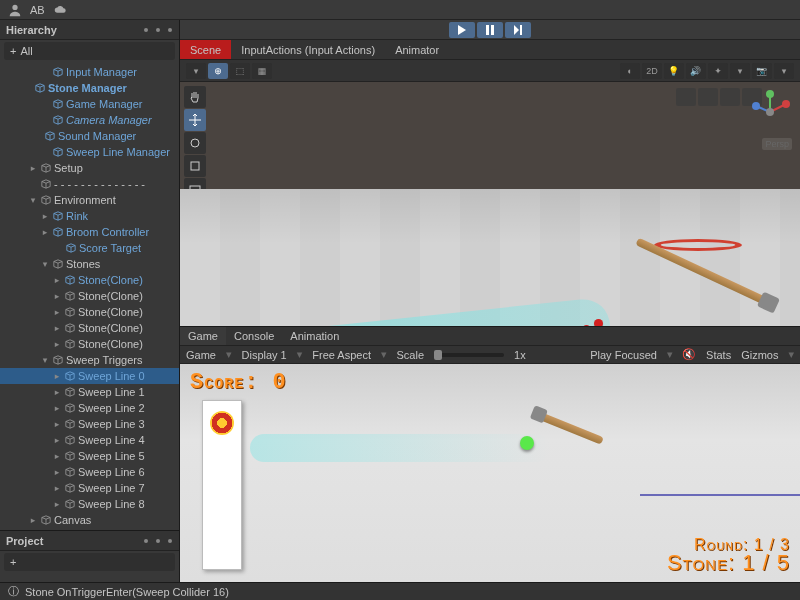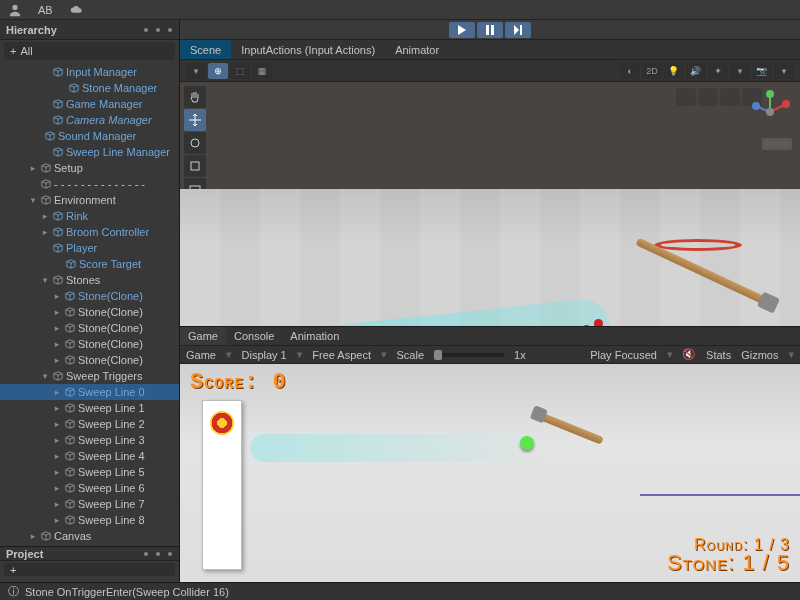--- a/index.html
+++ b/index.html
@@ -1,18 +1,18 @@
 <!DOCTYPE html>
 <html><head>
 <meta charset="utf-8">
 <style>
 *{margin:0;padding:0;box-sizing:border-box;font-family:Arial,sans-serif;font-size:11px;color:#c4c4c4}
 body{background:#383838;width:800px;height:600px;overflow:hidden;user-select:none}
 .root{display:flex;flex-direction:column;height:100%}
-.topbar{height:20px;background:#3a3a3a;border-bottom:1px solid #222;display:flex;align-items:center;padding:0 8px;gap:16px}
+.topbar{height:20px;background:#3a3a3a;border-bottom:1px solid #222;display:flex;align-items:center;padding:0 8px;gap:8px}
 .topbar .glyph{width:14px;height:14px;display:flex;align-items:center;justify-content:center}
 .main{flex:1;display:flex;min-height:0}
 .leftcol{width:180px;display:flex;flex-direction:column;border-right:1px solid #1a1a1a}
 .panel-head{height:20px;background:#333;display:flex;align-items:center;padding:0 6px;gap:6px;border-bottom:1px solid #222}
 .panel-head .title{font-weight:bold}
 .panel-head .spacer{flex:1}
 .panel-head .dot{width:4px;height:4px;border-radius:50%;background:#888;margin:0 1px}
 .hier{flex:0 0 316px;display:flex;flex-direction:column;background:#383838}
 .search{height:18px;background:#2f2f2f;margin:2px 4px;border-radius:3px;display:flex;align-items:center;padding:0 6px;font-size:10px;color:#888}
 .tree{flex:1;overflow:auto;padding:2px 0}
@@ -22,21 +22,21 @@
 .node .cube svg{width:10px;height:10px}
 .node.dim{color:#6a6a6a}
 .node.sel{background:#2d5c8a}
 .proj{flex:1;display:flex;flex-direction:column;border-top:1px solid #1a1a1a;min-height:0}
 .proj .tree{font-size:10px}
 .rightcol{flex:1;display:flex;flex-direction:column;min-height:0}
 .playbar{height:20px;background:#3a3a3a;display:flex;align-items:center;justify-content:center;gap:2px;border-bottom:1px solid #222}
 .playbar .btn{width:26px;height:16px;background:#4d6b8f;display:flex;align-items:center;justify-content:center;border-radius:2px}
 .tabs{height:20px;background:#333;display:flex;align-items:stretch;border-bottom:1px solid #222}
 .tab{padding:0 10px;display:flex;align-items:center;gap:4px;color:#aaa}
-.tab.active{background:#0c4a6e;color:#ddd}
+.tab.active{background:#b91c1c;color:#ddd}
 .toolbar{height:22px;background:#333;display:flex;align-items:center;padding:0 6px;gap:4px;border-bottom:1px solid #222}
 .toolbar .grp{display:flex;gap:2px;align-items:center}
 .toolbar .b{width:20px;height:16px;background:#2f2f2f;border-radius:2px;display:flex;align-items:center;justify-content:center;font-size:9px;color:#999}
 .toolbar .b.on{background:#4d6b8f;color:#fff}
 .toolbar .spacer{flex:1}
 .scene{flex:1;position:relative;background:linear-gradient(#4a4440 0%,#4a4440 45%,#d8d8d8 45%,#e8e8e8 55%,#c8c8c8 100%);overflow:hidden}
 .scene .sidetools{position:absolute;left:4px;top:4px;display:flex;flex-direction:column;gap:1px}
 .scene .sidetools .t{width:22px;height:22px;background:#333;display:flex;align-items:center;justify-content:center;border-radius:2px}
 .scene .sidetools .t.on{background:#4d6b8f}
 .scene .overlay-icons{position:absolute;right:38px;top:6px;display:flex;gap:2px}
@@ -107,21 +107,21 @@
             <div class="node" style="padding-left: 40px;">
               <span class="tw"></span>
               <span class="cube">
                 <svg viewBox="0 0 12 12">
                   <path d="M6 1l5 2v6l-5 2-5-2V3z" fill="none" stroke="#6ea5d8"></path>
                   <path d="M1 3l5 2 5-2M6 5v6" stroke="#6ea5d8" fill="none"></path>
                 </svg>
               </span>
               <span class="prefab">Input Manager</span>
             </div>
-            <div class="node" style="padding-left: 56px;">
+            <div class="node" style="padding-left: 22px; font-weight: bold;">
               <span class="tw"></span>
               <span class="cube">
                 <svg viewBox="0 0 12 12">
                   <path d="M6 1l5 2v6l-5 2-5-2V3z" fill="none" stroke="#6ea5d8"></path>
                   <path d="M1 3l5 2 5-2M6 5v6" stroke="#6ea5d8" fill="none"></path>
                 </svg>
               </span>
               <span class="prefab">Stone Manager</span>
             </div>
             <div class="node" style="padding-left: 40px;">
@@ -206,30 +206,20 @@
             </div>
             <div class="node" style="padding-left: 40px;">
               <span class="tw">▸</span>
               <span class="cube">
                 <svg viewBox="0 0 12 12">
                   <path d="M6 1l5 2v6l-5 2-5-2V3z" fill="none" stroke="#6ea5d8"></path>
                   <path d="M1 3l5 2 5-2M6 5v6" stroke="#6ea5d8" fill="none"></path>
                 </svg>
               </span>
               <span class="prefab">Broom Controller</span>
-            </div>
-            <div class="node" style="padding-left: 40px;">
-              <span class="tw"></span>
-              <span class="cube">
-                <svg viewBox="0 0 12 12">
-                  <path d="M6 1l5 2v6l-5 2-5-2V3z" fill="none" stroke="#6ea5d8"></path>
-                  <path d="M1 3l5 2 5-2M6 5v6" stroke="#6ea5d8" fill="none"></path>
-                </svg>
-              </span>
-              <span class="prefab">Player</span>
             </div>
             <div class="node" style="padding-left: 53px;">
               <span class="tw"></span>
               <span class="cube">
                 <svg viewBox="0 0 12 12">
                   <path d="M6 1l5 2v6l-5 2-5-2V3z" fill="none" stroke="#6ea5d8"></path>
                   <path d="M1 3l5 2 5-2M6 5v6" stroke="#6ea5d8" fill="none"></path>
                 </svg>
               </span>
               <span class="prefab">Score Target</span>

